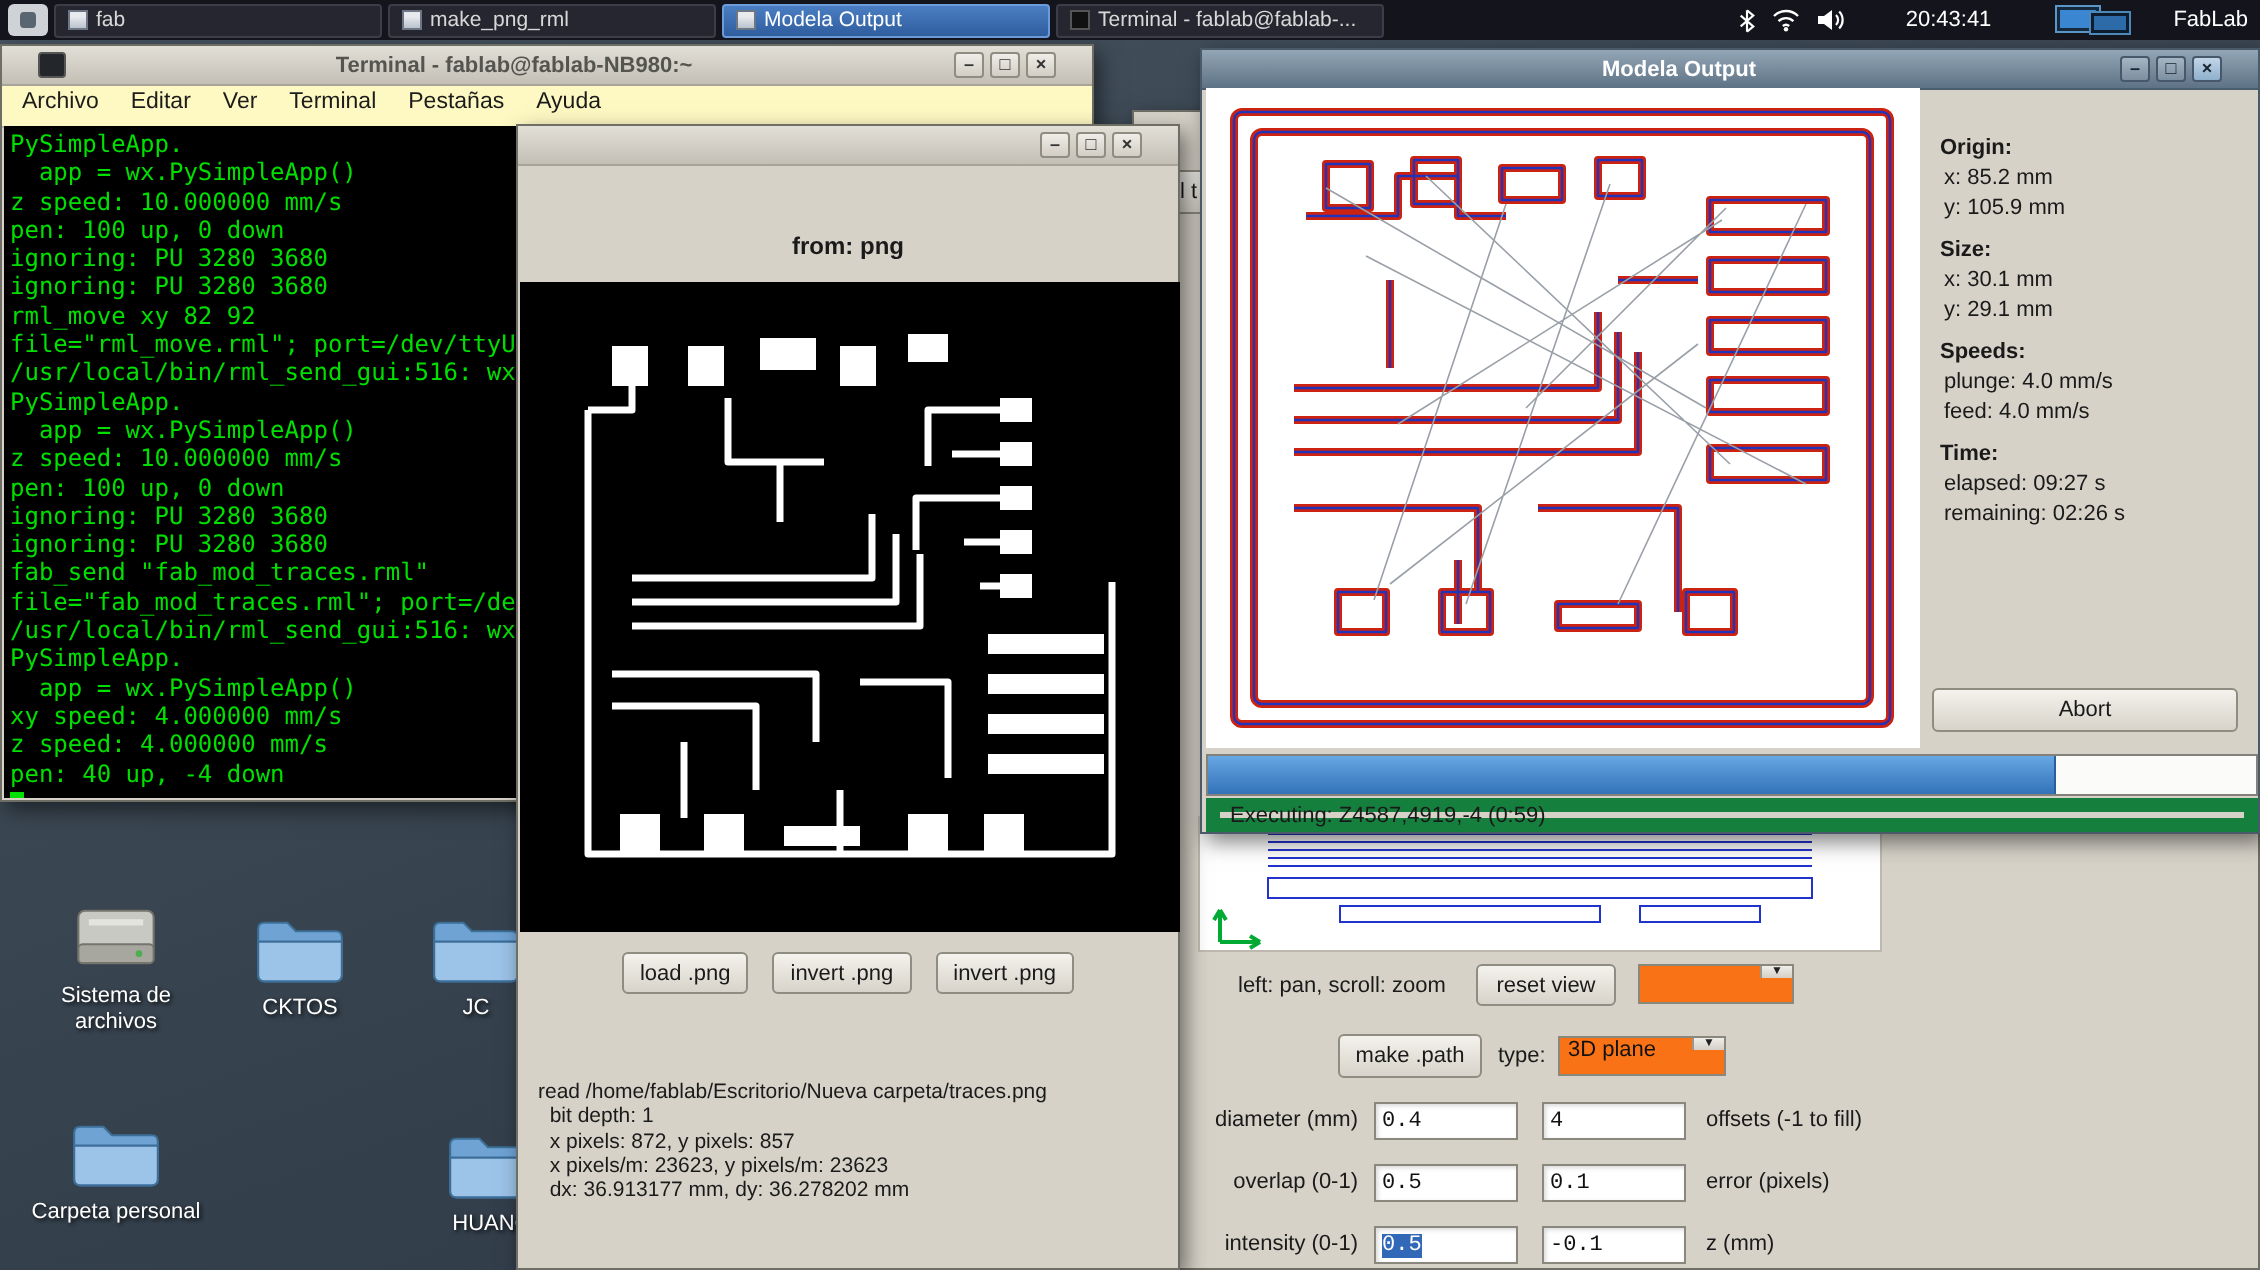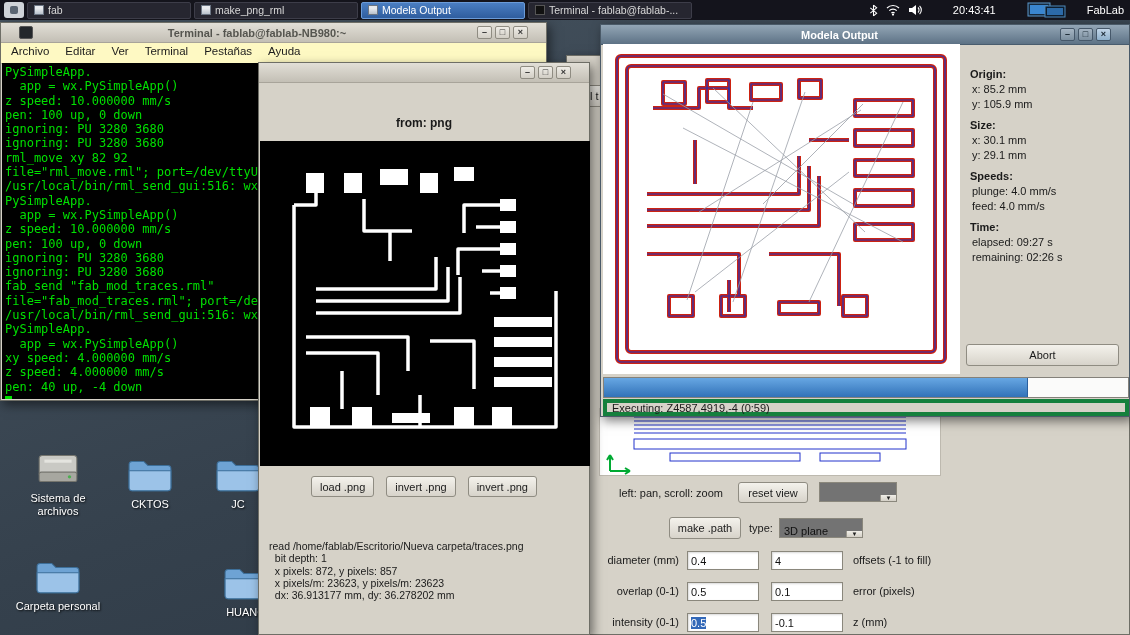--- a/index.html
+++ b/index.html
@@ -32,35 +32,35 @@
   .menubar{height:20px;background:#fef9c3;border-bottom:1px solid #b5b1a7;display:flex;align-items:flex-start;font-size:11.5px;color:#1c1c1c;padding-left:2px}
   .menubar span{padding:2px 8px}
   .term-body{position:absolute;left:1px;right:1px;top:40px;bottom:1px;background:#000;color:#00e000;font-family:"DejaVu Sans Mono",monospace;font-size:12px;line-height:14.3px;white-space:pre;overflow:hidden;padding:2px 0 0 3px}
   .cursor{display:block;width:7px;height:12px;background:#00e000;margin-top:2px}
   
   .dicon{position:absolute;display:flex;flex-direction:column;align-items:center;gap:4px}
   .dicon svg{width:46px;height:38px}
   .dlabel{font-size:11px;color:#fff;text-align:center;line-height:12.5px;text-shadow:1px 1px 2px rgba(0,0,0,.9)}
   
   .gtkbtn{position:absolute;display:flex;align-items:center;justify-content:center;background:linear-gradient(#f4f2ec,#d7d3ca);border:1px solid #8f8c82;border-radius:3px;font-size:11px;color:#1a1a1a;font-family:inherit;padding:0 8px;box-sizing:border-box;white-space:nowrap}
-  .field{position:absolute;background:#fff;border:1px solid #8a877c;font-size:11px;color:#111;padding:0 3px;font-family:Liberation Sans, sans-serif;box-shadow:inset 1px 1px 2px rgba(0,0,0,.15);box-sizing:border-box}
-  .combo{position:absolute;display:flex;align-items:flex-end;background:#737373;border:1px solid #8a877c;height:20px;box-sizing:border-box}
+  .field{position:absolute;background:#fff;border:1px solid #8a877c;font-size:11px;color:#111;padding:0 3px;font-family:Liberation Mono, monospace;box-shadow:inset 1px 1px 2px rgba(0,0,0,.15);box-sizing:border-box}
+  .combo{position:absolute;display:flex;align-items:flex-start;background:#f97316;border:1px solid #8a877c;height:20px;box-sizing:border-box}
   .combo .ctext{flex:1;display:flex;align-items:center;padding:0 4px;font-size:11px;color:#111;white-space:nowrap}
   .combo .carrow{width:15px;display:flex;align-items:center;justify-content:center;font-size:6px;color:#222;background:linear-gradient(#f0eee8,#d4d0c7);border-left:1px solid #9a978d}
   .plabel{position:absolute;font-size:11px;color:#1a1a1a;text-align:right}
   .plabel2{position:absolute;font-size:11px;color:#1a1a1a}
   .sel{background:#3268b8;color:#fff}
   
   .mpanel{position:absolute;font-size:11px;color:#1a1a1a;padding:4px 0 0 10px;box-sizing:border-box}
   .mp-h{font-weight:bold;margin-top:9px}
   .mp-h.first{margin-top:20px}
   .mp-v{margin-top:3px;padding-left:2px}
   .progress{position:absolute;background:#fbfbfa;border:1px solid #84817a;box-sizing:border-box}
   .pfill{height:100%;width:81%;background:linear-gradient(#67a7e3,#3272b8);border-right:1px solid #2a5f9e;box-sizing:border-box}
-  .statusbar{position:absolute;display:flex;align-items:center;padding-left:5px;font-size:11px;color:#1a1a1a;border:4px solid #15803d;background:#d6d2c8;box-sizing:border-box}
+  .statusbar{position:absolute;display:flex;align-items:center;padding-left:5px;font-size:11px;color:#1a1a1a;border:7px solid #15803d;background:#d6d2c8;box-sizing:border-box}
   
   .png-heading{position:absolute;width:100%;text-align:center;font-size:12px;font-weight:bold;color:#1a1a1a}
   .canvas{position:absolute;overflow:hidden}
   .btnrow{position:absolute;left:0;width:100%;display:flex;justify-content:center;gap:12px}
   .btnrow .gtkbtn{position:static;height:21px}
   .coords{position:absolute;width:100%;text-align:center;font-size:11px;color:#1a1a1a;white-space:pre}
   .pnginfo{position:absolute;left:10px;font-size:10.5px;line-height:12.3px;color:#1a1a1a;white-space:pre}
   .hint{position:absolute;font-size:11px;color:#1a1a1a;white-space:nowrap}
 </style>
 </head>

